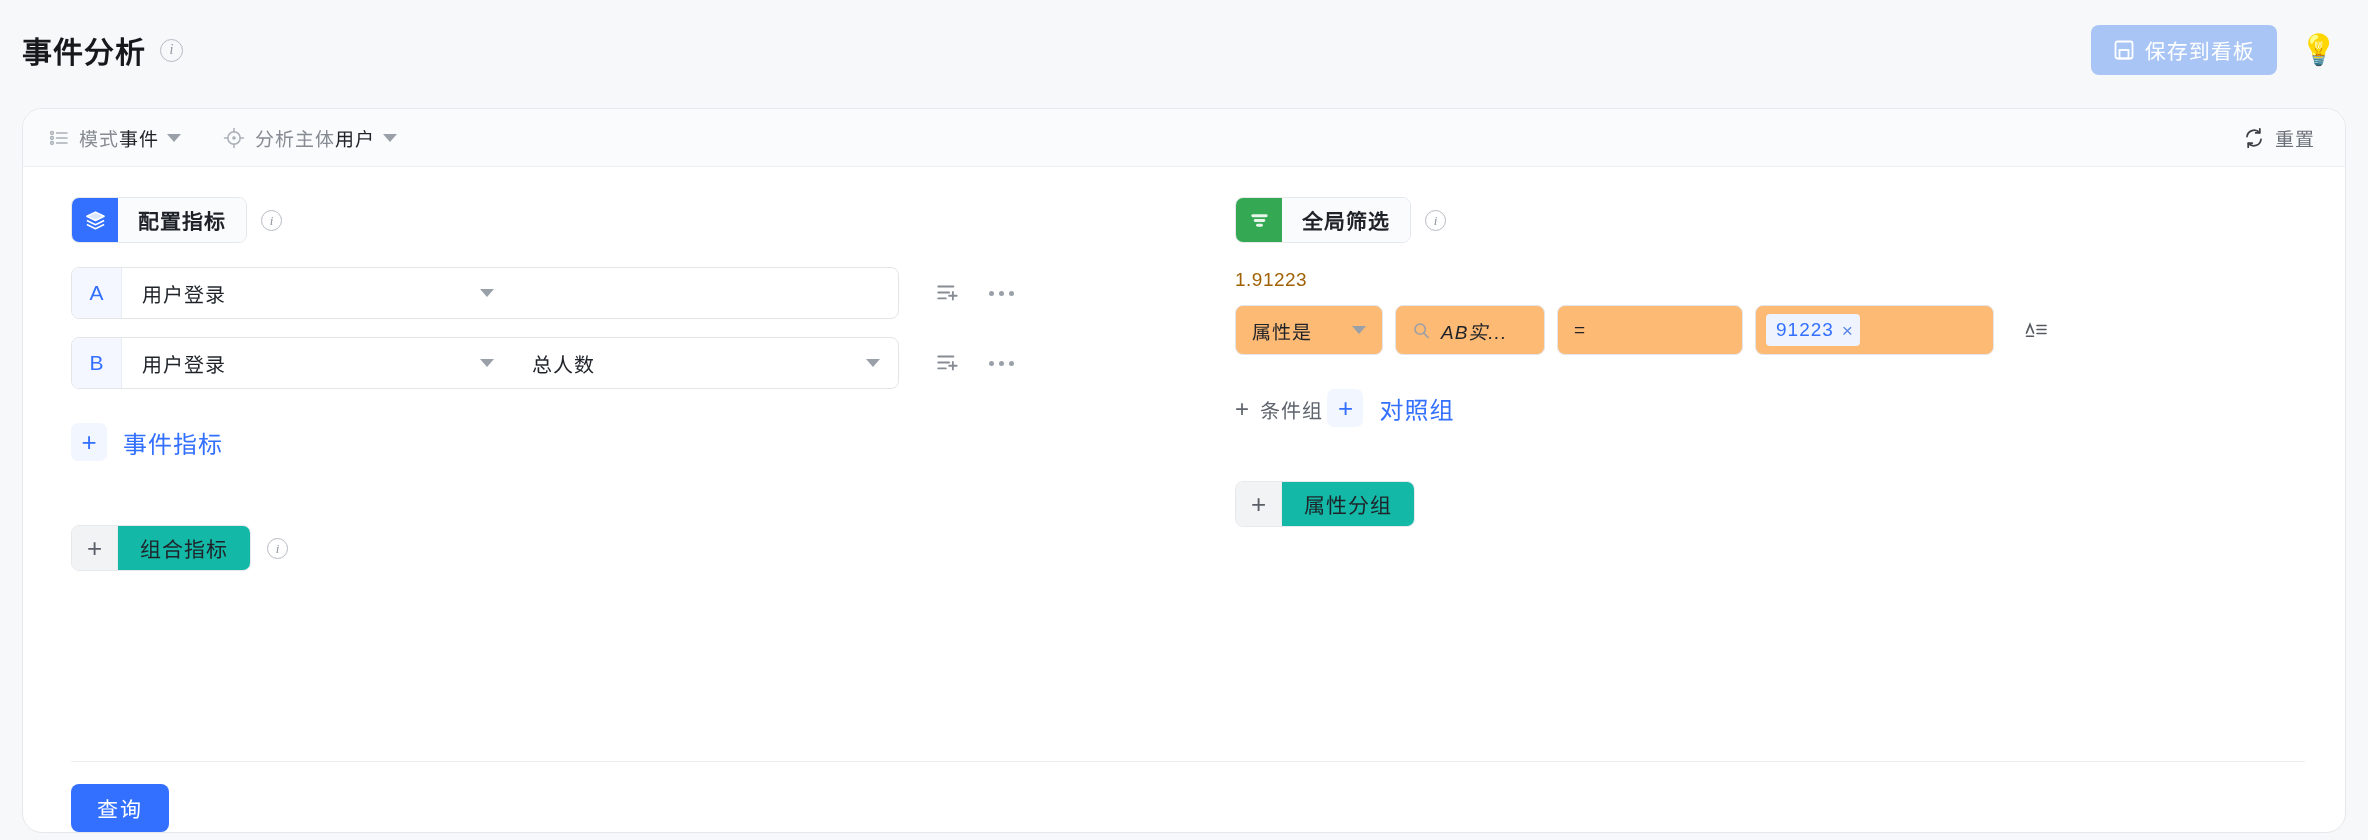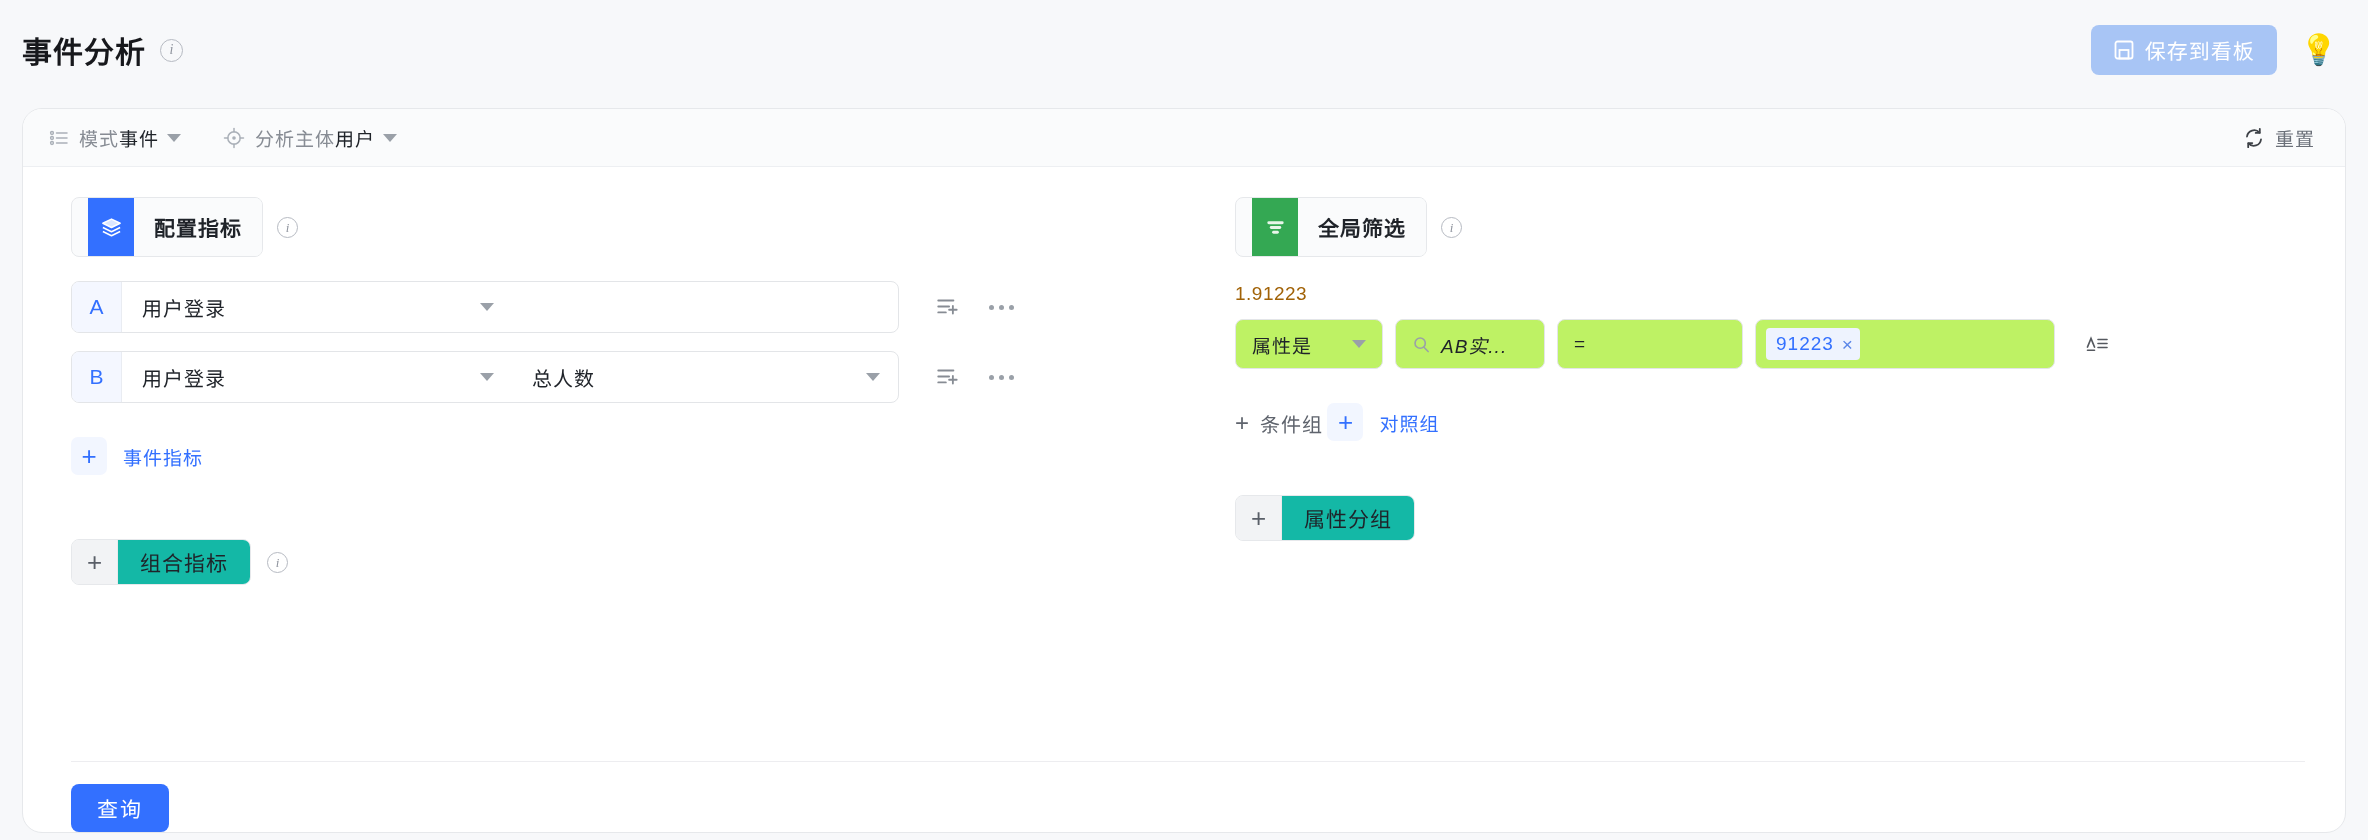--- a/index.html
+++ b/index.html
@@ -136,26 +136,25 @@
     min-height: 560px;
   }
   .col-left  { width: 1190px; padding-left: 48px; }
   .col-right { flex: 1 1 auto; padding-left: 22px; padding-right: 40px; }
 
   
   .section-chip-row { display: flex; align-items: center; }
   .section-chip {
     display: inline-flex;
     align-items: stretch;
-    height: 60px;
+    height: 46px;
     border: 1px solid #e6e8eb;
     border-radius: 8px;
     overflow: hidden;
     background: #fafbfc;
-    padding-left: 16px;
   }
   .chip-badge {
     width: 46px;
     display: flex; align-items: center; justify-content: center;
     flex: none;
   }
   .chip-badge.blue  { background: #3370ff; }
   .chip-badge.green { background: #34a853; }
   .chip-text {
     display: flex; align-items: center;
@@ -224,21 +223,21 @@
     display: flex; align-items: center; justify-content: center;
     background: #f2f6ff;
     border-radius: 7px;
     color: #3370ff;
     font-size: 26px;
     line-height: 1;
     flex: none;
   }
   .add-link-text {
     margin-left: 16px;
-    font-size: 19px;
+    font-size: 24px;
     color: #3370ff;
     letter-spacing: 1px;
   }
 
   .ghost-btn-row { display: flex; align-items: center; margin-top: 64px; }
   .ghost-btn {
     display: inline-flex;
     align-items: stretch;
     height: 46px;
     border: 1px solid #e6e8eb;
@@ -276,33 +275,33 @@
   .filter-row {
     display: flex;
     align-items: center;
     gap: 12px;
     margin-top: 14px;
   }
   .f-field {
     height: 50px;
     border: 1px solid #e3e5e8;
     border-radius: 8px;
-    background: #bef264;
+    background: #fdba74;
     display: flex;
     align-items: center;
     padding: 12px 16px;
     font-size: 19px;
     color: #1f2329;
     letter-spacing: 1px;
     cursor: pointer;
   }
   .f-attr { width: 148px; justify-content: space-between; }
   .f-search { width: 150px; gap: 10px; font-style: italic; }
   .f-op { width: 186px; }
-  .f-val { width: 300px; padding-left: 10px; }
+  .f-val { width: 239px; padding-left: 10px; }
   .tag {
     display: inline-flex;
     align-items: center;
     height: 32px;
     background: #eef3fe;
     border-radius: 4px;
     padding: 0 6px 0 10px;
     color: #3370ff;
     font-size: 19px;
     gap: 8px;

